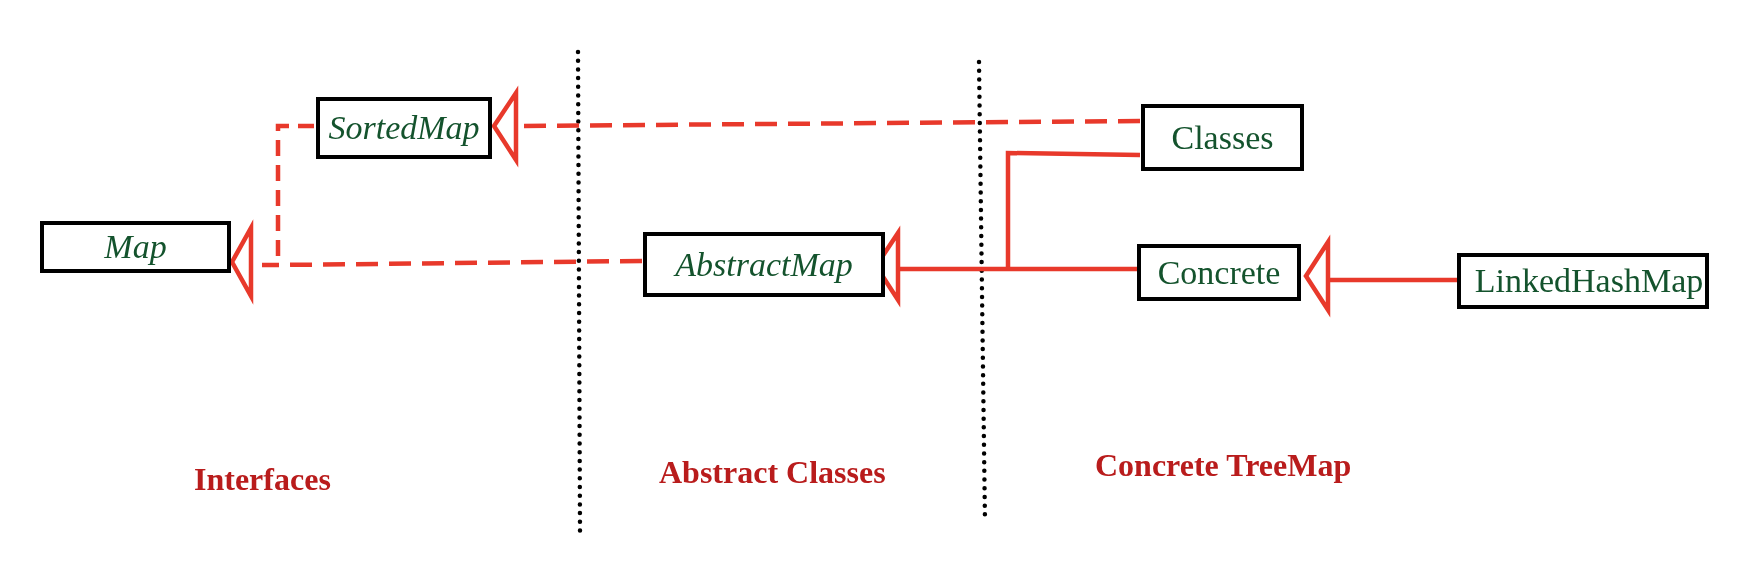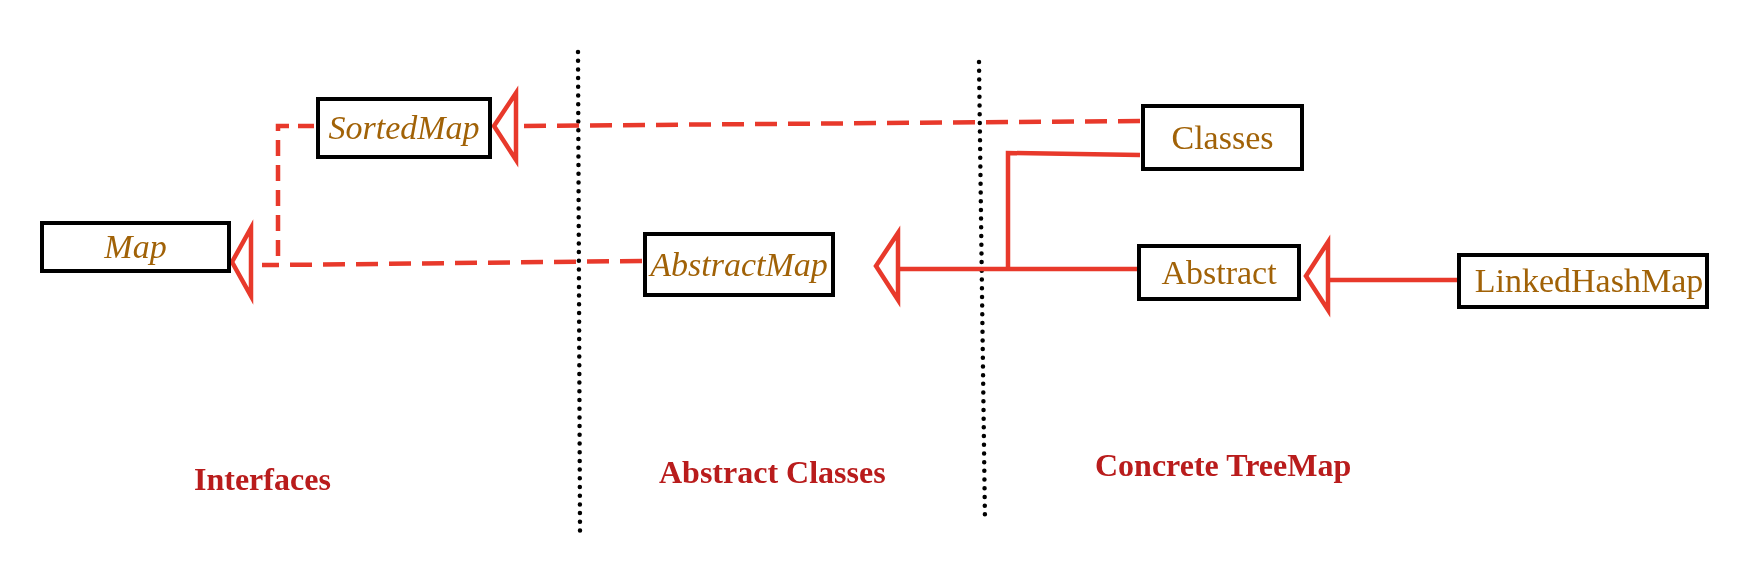--- a/index.html
+++ b/index.html
@@ -23,21 +23,21 @@
     }
     .box {
       position: absolute;
       box-sizing: border-box;
       border: 4px solid #000;
       background: #fff;
       display: flex;
       align-items: center;
       justify-content: center;
       font-size: 34px;
-      color: #a16207;
+      color: #14532d;
       white-space: nowrap;
     }
     .box.italic { font-style: italic; }
     .section-label {
       position: absolute;
       font-weight: bold;
       font-size: 32px;
       color: #b91c1c;
       white-space: nowrap;
     }
@@ -74,30 +74,30 @@
 </svg>
 
 <div class="box italic" style="left:40px; top:221px; width:191px; height:52px;">
   <span>Map</span>
 </div>
 
 <div class="box italic" style="left:316px; top:97px; width:176px; height:62px;">
   <span>SortedMap</span>
 </div>
 
-<div class="box italic" style="left:643px; top:232px; width:192px; height:65px;">
+<div class="box italic" style="left:643px; top:232px; width:242px; height:65px;">
   <span>AbstractMap</span>
 </div>
 
 <div class="box" style="left:1141px; top:104px; width:163px; height:67px;">
   <span>Classes</span>
 </div>
 
 <div class="box" style="left:1137px; top:244px; width:164px; height:57px;">
-  <span>Abstract</span>
+  <span>Concrete</span>
 </div>
 
 <div class="box" style="left:1457px; top:253px; width:252px; height:56px;padding-left:12px;">
   <span>LinkedHashMap</span>
 </div>
 
 <div class="section-label" style="left:194px; top:461px;">Interfaces</div>
 <div class="section-label" style="left:659px; top:454px;">Abstract Classes</div>
 <div class="section-label" style="left:1095px; top:447px;">Concrete TreeMap</div>
 

